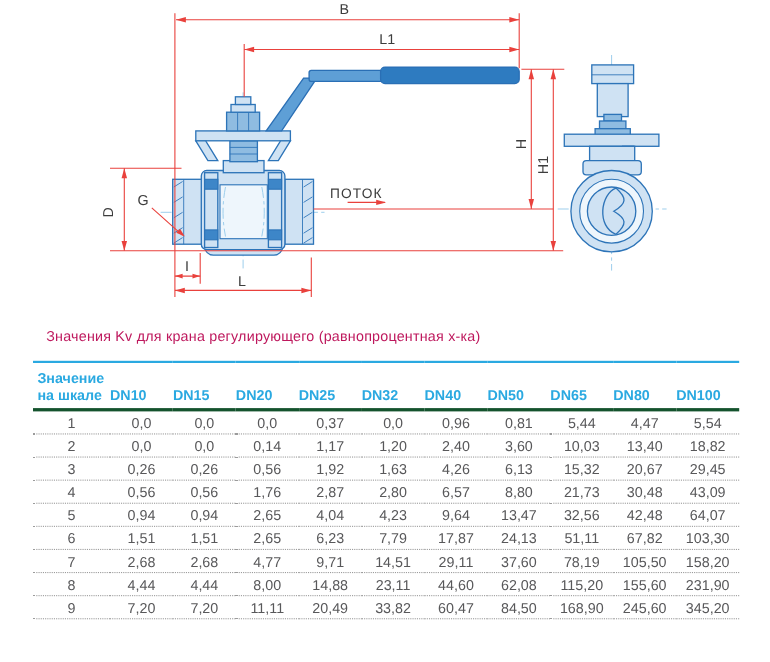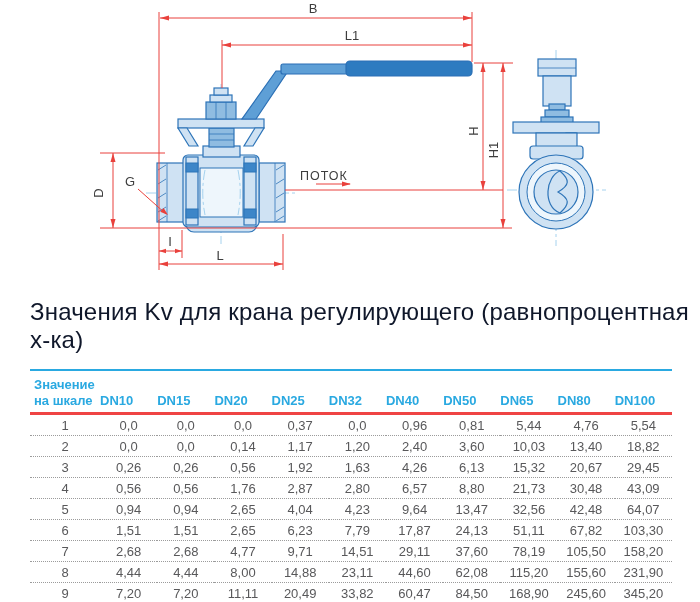--- a/index.html
+++ b/index.html
@@ -2,31 +2,31 @@
 <html><head>
 <meta charset="utf-8">
 <style>
   html,body { margin:0; padding:0; }
   body {
     width:700px; height:602px; background:#ffffff; overflow:hidden;
     font-family:"Liberation Sans", sans-serif;
   }
   .drawing { display:block; }
   .page-title {
-    margin:6px 0 0 30px;
-    font-size:24px; letter-spacing:.2px;
-    color:#0f172a;
+    margin:6px 0 0 42px;
+    font-size:13px; letter-spacing:.2px;
+    color:#be185d;
   }
   .kv-table {
     border-collapse:collapse; table-layout:fixed;
     width:642px; margin:15px 0 0 30px;
   }
   .kv-table thead tr {
     border-top:2px solid #2aa9e1;
-    border-bottom:3px solid #ef4444;
+    border-bottom:3px solid #14532d;
   }
   .kv-table th {
     color:#2aa9e1; font-size:13px; font-weight:bold;
     text-align:left; vertical-align:bottom;
     padding:6px 0 4px 0;
   }
   .kv-table th.scale-head {
     text-align:left; padding-left:4px; line-height:1.2; font-weight:bold;
   }
   .kv-table tbody td {
@@ -251,21 +251,21 @@
       <tr>
         <td>1</td>
         <td>0,0</td>
         <td>0,0</td>
         <td>0,0</td>
         <td>0,37</td>
         <td>0,0</td>
         <td>0,96</td>
         <td>0,81</td>
         <td>5,44</td>
-        <td>4,76</td>
+        <td>4,47</td>
         <td>5,54</td>
       </tr>
       <tr>
         <td>2</td>
         <td>0,0</td>
         <td>0,0</td>
         <td>0,14</td>
         <td>1,17</td>
         <td>1,20</td>
         <td>2,40</td>

